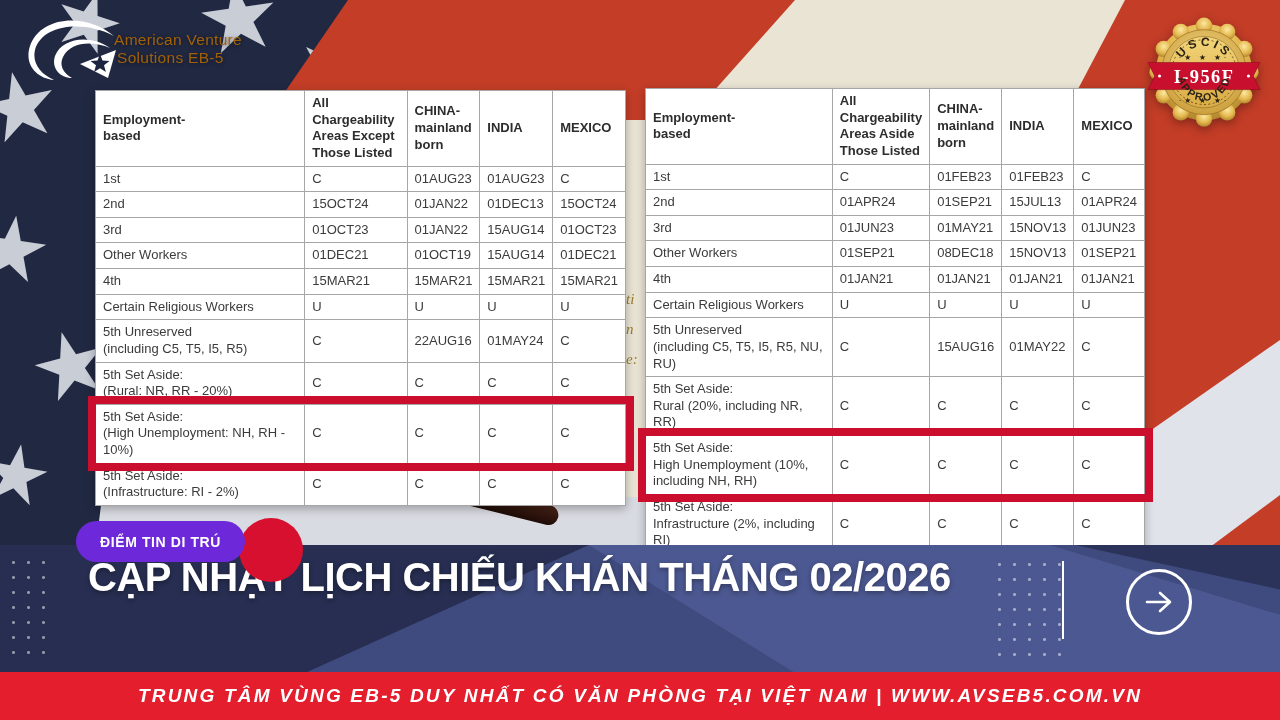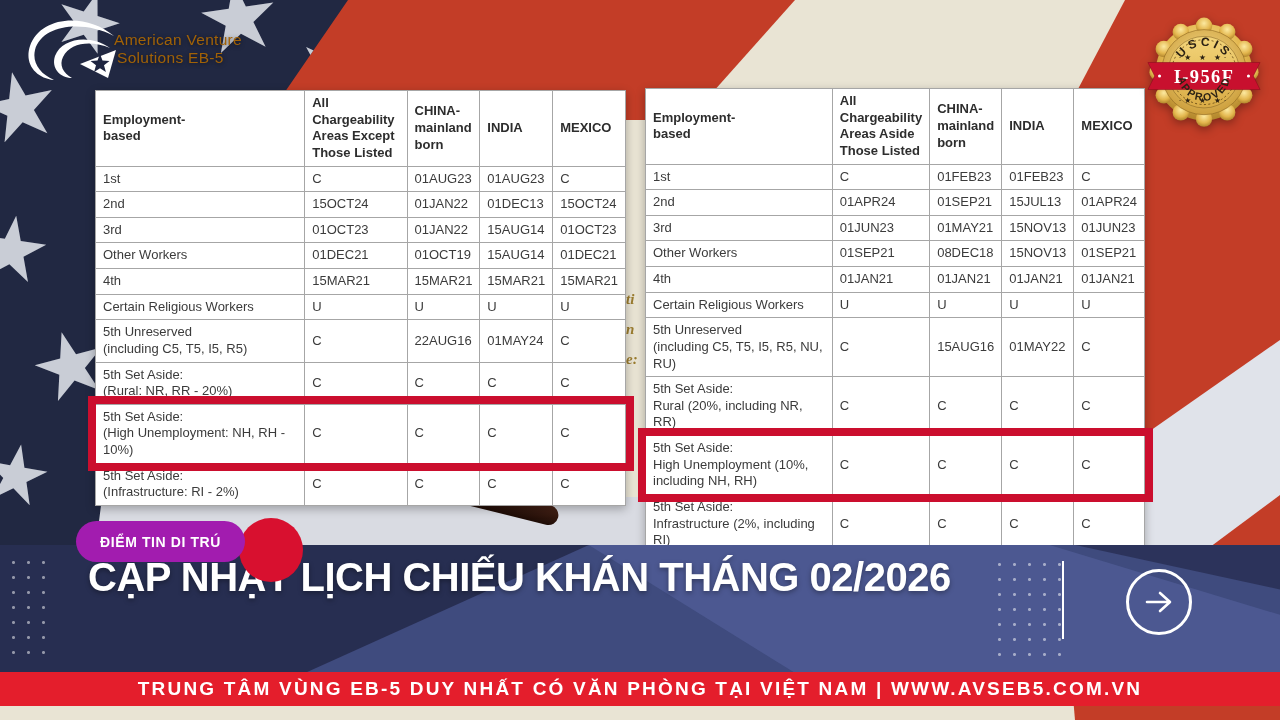--- a/index.html
+++ b/index.html
@@ -16,21 +16,21 @@
     clip-path:polygon(0px 215px,250px 40px,250px 195px,55px 340px);}
   .bg-canton{position:absolute;left:0;top:0;width:420px;height:560px;background:#212842;
     clip-path:polygon(0 0,348px 0,228px 175px,112px 420px,94px 560px,0 560px);}
   .star{position:absolute;color:#c9cdd6;line-height:1;user-select:none;}
   .pen{position:absolute;left:432px;top:492px;width:128px;height:20px;border-radius:10px;
     background:linear-gradient(180deg,#4a2418,#1e0c06);transform:rotate(14deg);z-index:5;}
   .pen:before{content:'';position:absolute;left:-17px;top:4px;border-right:18px solid #2a1209;
     border-top:6px solid transparent;border-bottom:6px solid transparent;}
   .gap-text{position:absolute;left:626px;top:284px;width:22px;z-index:4;
     font-family:"Liberation Serif","DejaVu Serif",serif;font-style:italic;font-size:15px;
-    color:#9b7c2e;line-height:30px;font-weight:bold;}
+    color:#9b7c2e;line-height:30px;}
 
   
   .logo{position:absolute;left:22px;top:16px;z-index:8;display:flex;align-items:center;}
   .logo-text{color:#a16207;font-size:15.5px;letter-spacing:.3px;line-height:1.15;
     text-shadow:0 1px 4px rgba(0,0,0,.55);margin-left:-4px;}
   .logo-text .l2{padding-left:3px;}
 
   
   .badge{position:absolute;left:1146px;top:12px;z-index:9;filter:drop-shadow(0 3px 5px rgba(0,0,0,.35));}
 
@@ -61,29 +61,29 @@
     clip-path:polygon(84% 0,100% 0,100% 35%);}
   .dots{position:absolute;background-image:radial-gradient(rgba(255,255,255,.5) 1.3px,transparent 1.6px);
     background-size:15px 15px;}
   .dots-left{left:6px;top:10px;width:42px;height:105px;}
   .dots-right{left:992px;top:12px;width:72px;height:100px;}
   .divider{position:absolute;left:1062px;top:16px;width:2px;height:78px;background:#fff;}
   .arrow-btn{position:absolute;left:1126px;top:24px;width:60px;height:60px;border:3px solid #fff;
     border-radius:50%;display:flex;align-items:center;justify-content:center;cursor:pointer;}
   .headline{position:absolute;left:88px;top:7px;color:#fff;font-weight:bold;font-size:40px;
     line-height:50px;letter-spacing:-.5px;text-shadow:0 2px 5px rgba(0,0,0,.35);white-space:nowrap;}
-  .tag{position:absolute;left:76px;top:521px;height:41px;background:#a21caf;border-radius:21px;
+  .tag{position:absolute;left:76px;top:521px;height:41px;background:#6d28d9;border-radius:21px;
     display:flex;align-items:center;padding:0 24px;z-index:20;}
   .tag-label{color:#fff;font-size:14px;font-weight:bold;letter-spacing:.6px;white-space:nowrap;}
   .tag-circle{position:absolute;left:239px;top:518px;width:64px;height:64px;border-radius:50%;
     background:#d8102f;z-index:19;}
 
   
-  .footer{position:absolute;left:0;top:672px;width:1280px;height:34px;background:#e41e2c;z-index:11;
-    display:flex;align-items:center;justify-content:center;}
+  .footer{position:absolute;left:0;top:672px;width:1280px;height:48px;background:#e41e2c;z-index:11;
+    display:flex;align-items:center;justify-content:center;font-style:italic;}
   .footer-text{color:#fff;font-size:19px;font-weight:bold;letter-spacing:2.2px;white-space:nowrap;}
 </style>
 </head>
 <body>
 
 <div class="canvas">
 
   <div class="bg-desk"></div>
   <div class="bg-red-top"></div>
   <div class="bg-red-right"></div>

